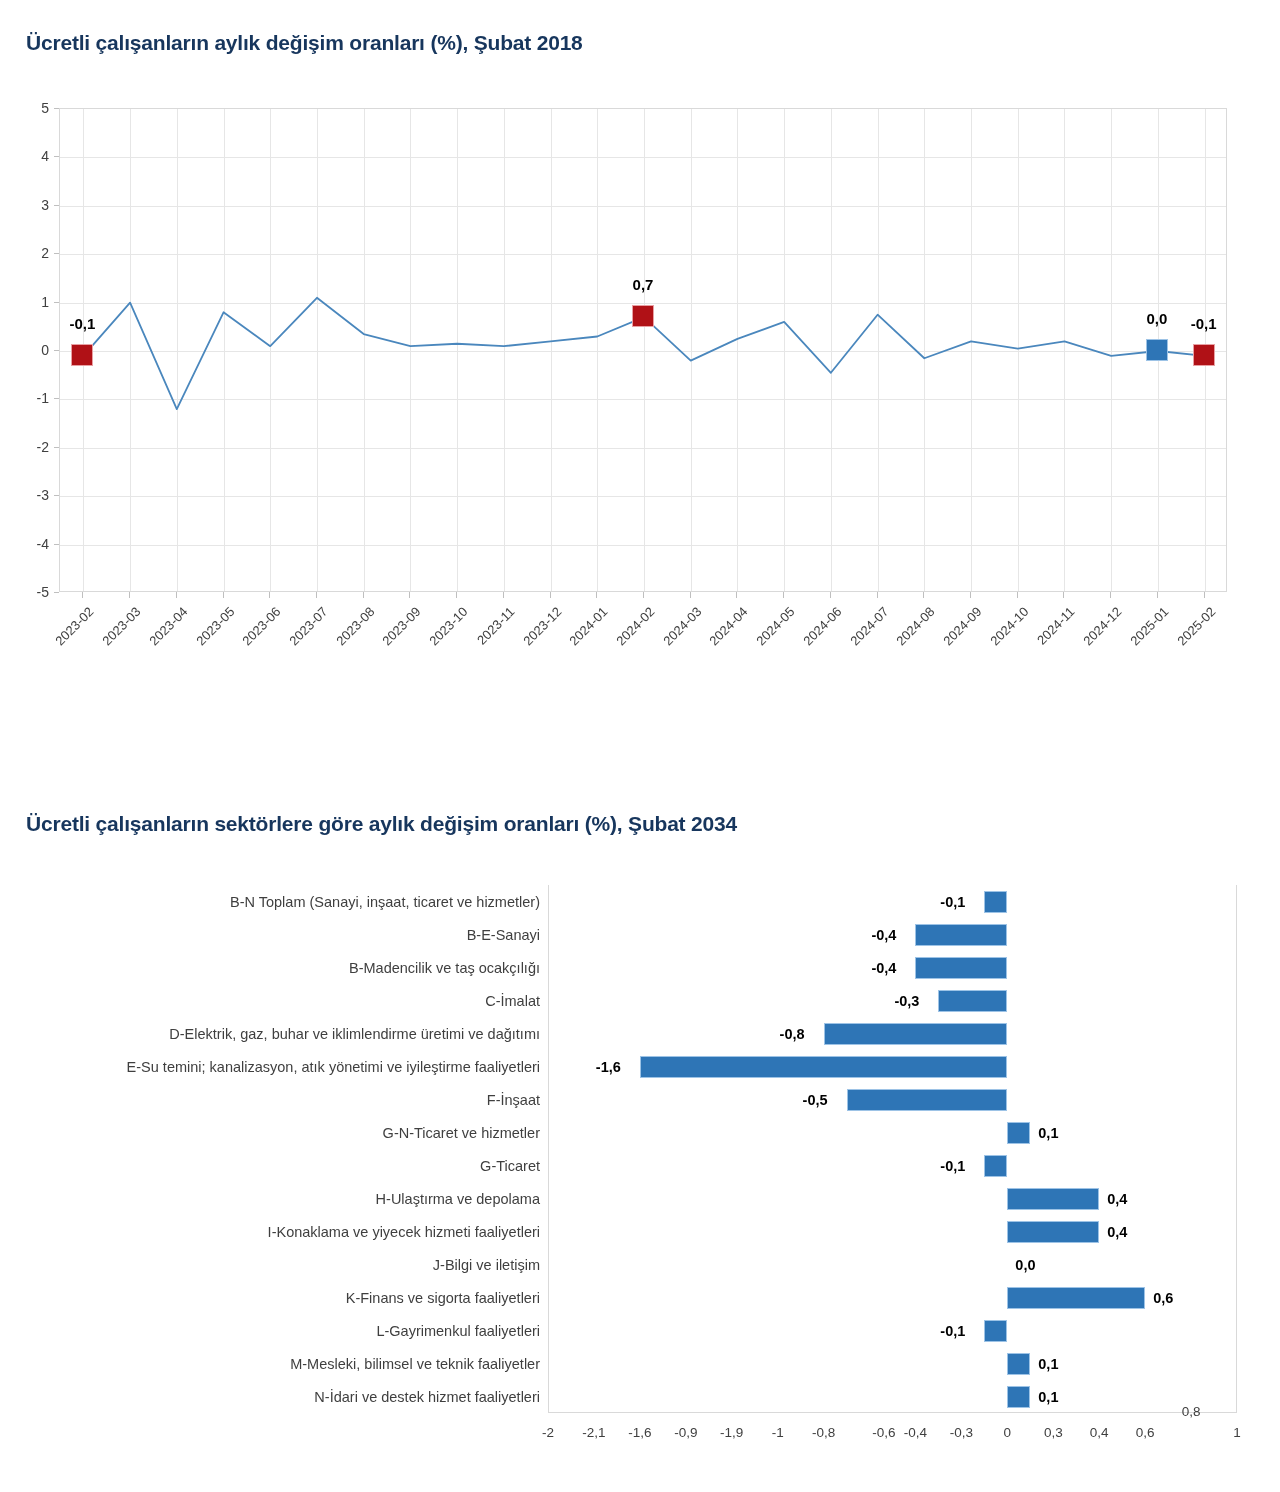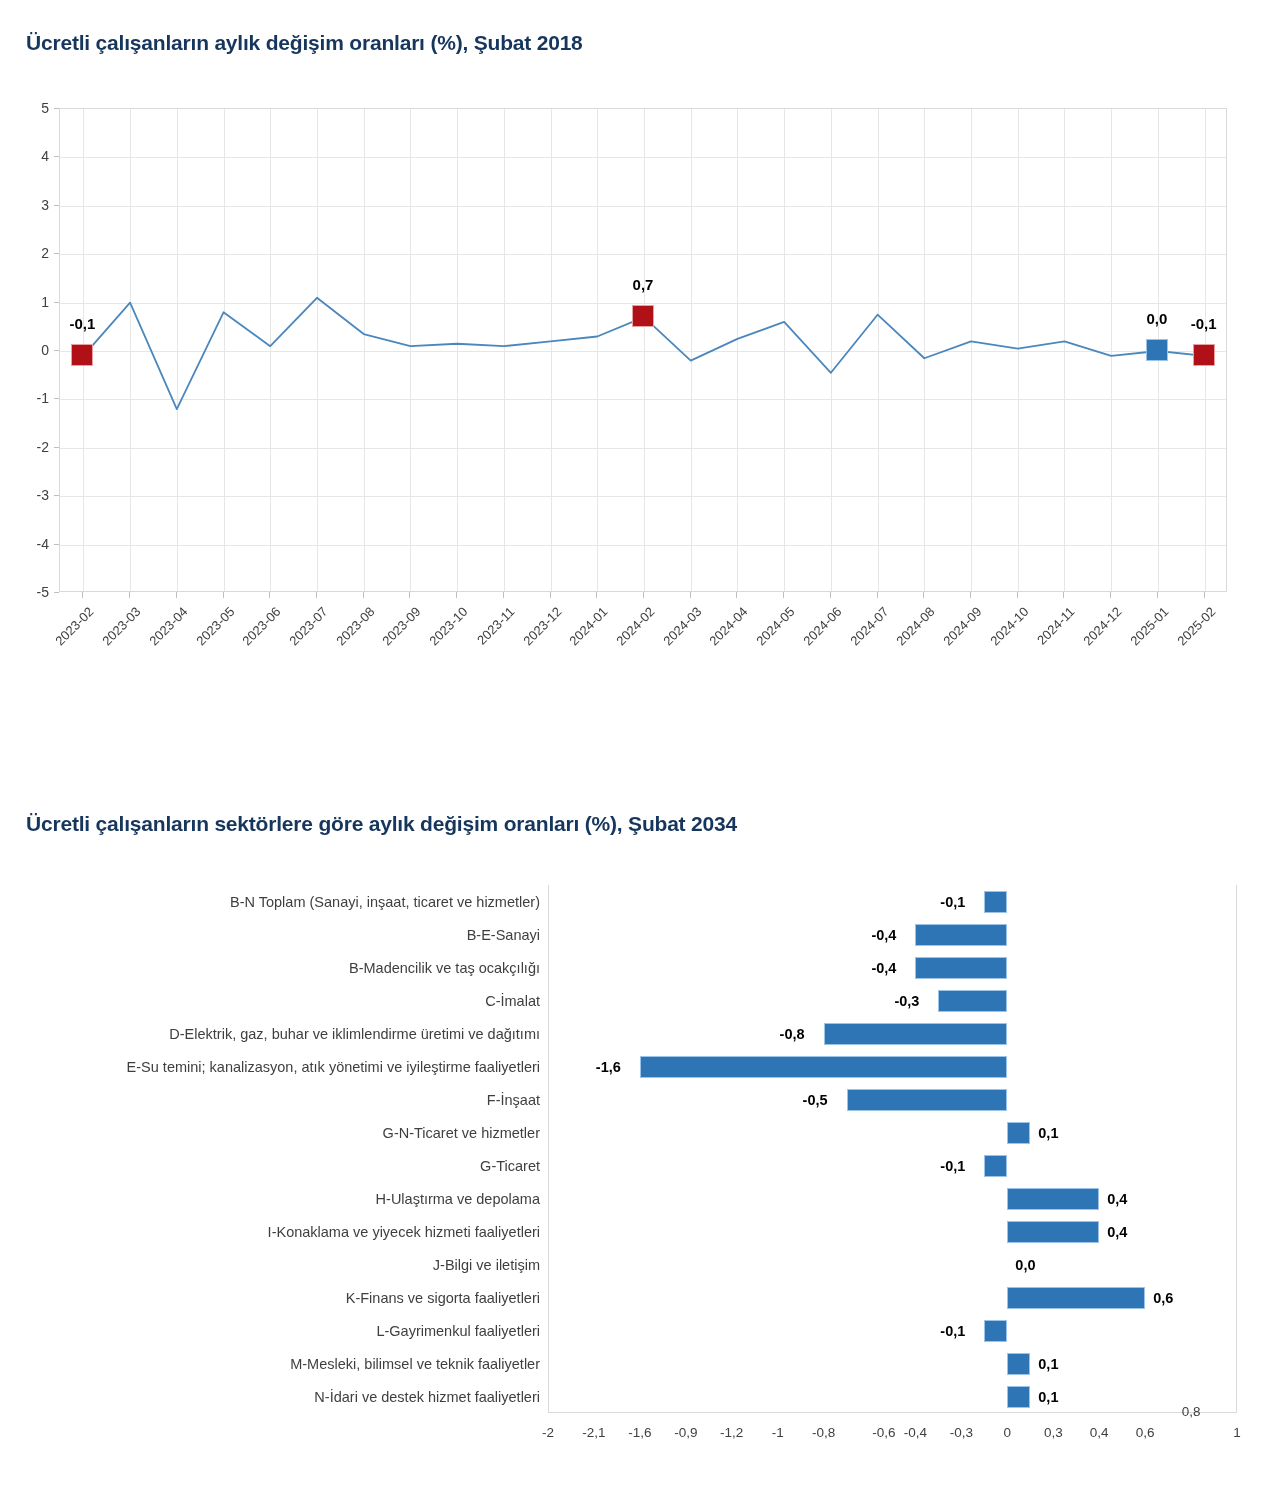--- a/index.html
+++ b/index.html
@@ -343,21 +343,21 @@
     <div class="cat-label" style="top: 483.5px; right: 740px;">M-Mesleki, bilimsel ve teknik faaliyetler</div>
     <div class="bar" style="width: 22.9667px; left: 1007.33px; top: 483.5px;"></div>
     <div class="bar-value" style="top: 483.5px; left: 1038.3px;">0,1</div>
     <div class="cat-label" style="top: 516.5px; right: 740px;">N-İdari ve destek hizmet faaliyetleri</div>
     <div class="bar" style="width: 22.9667px; left: 1007.33px; top: 516.5px;"></div>
     <div class="bar-value" style="top: 516.5px; left: 1038.3px;">0,1</div>
     <div class="bx-tick" style="left: 548px; top: 545px;">-2</div>
     <div class="bx-tick" style="left: 593.933px; top: 545px;">-2,1</div>
     <div class="bx-tick" style="left: 639.867px; top: 545px;">-1,6</div>
     <div class="bx-tick" style="left: 685.8px; top: 545px;">-0,9</div>
-    <div class="bx-tick" style="left: 731.733px; top: 545px;">-1,2</div>
+    <div class="bx-tick" style="left: 731.733px; top: 545px;">-1,9</div>
     <div class="bx-tick" style="left: 777.667px; top: 545px;">-1</div>
     <div class="bx-tick" style="left: 823.6px; top: 545px;">-0,8</div>
     <div class="bx-tick" style="left: 884px; top: 545px;">-0,6</div>
     <div class="bx-tick" style="left: 915.467px; top: 545px;">-0,4</div>
     <div class="bx-tick" style="left: 961.4px; top: 545px;">-0,3</div>
     <div class="bx-tick" style="left: 1007.33px; top: 545px;">0</div>
     <div class="bx-tick" style="left: 1053.27px; top: 545px;">0,3</div>
     <div class="bx-tick" style="left: 1099.2px; top: 545px;">0,4</div>
     <div class="bx-tick" style="left: 1145.13px; top: 545px;">0,6</div>
     <div class="bx-tick" style="left: 1191.07px; top: 524px;">0,8</div>

